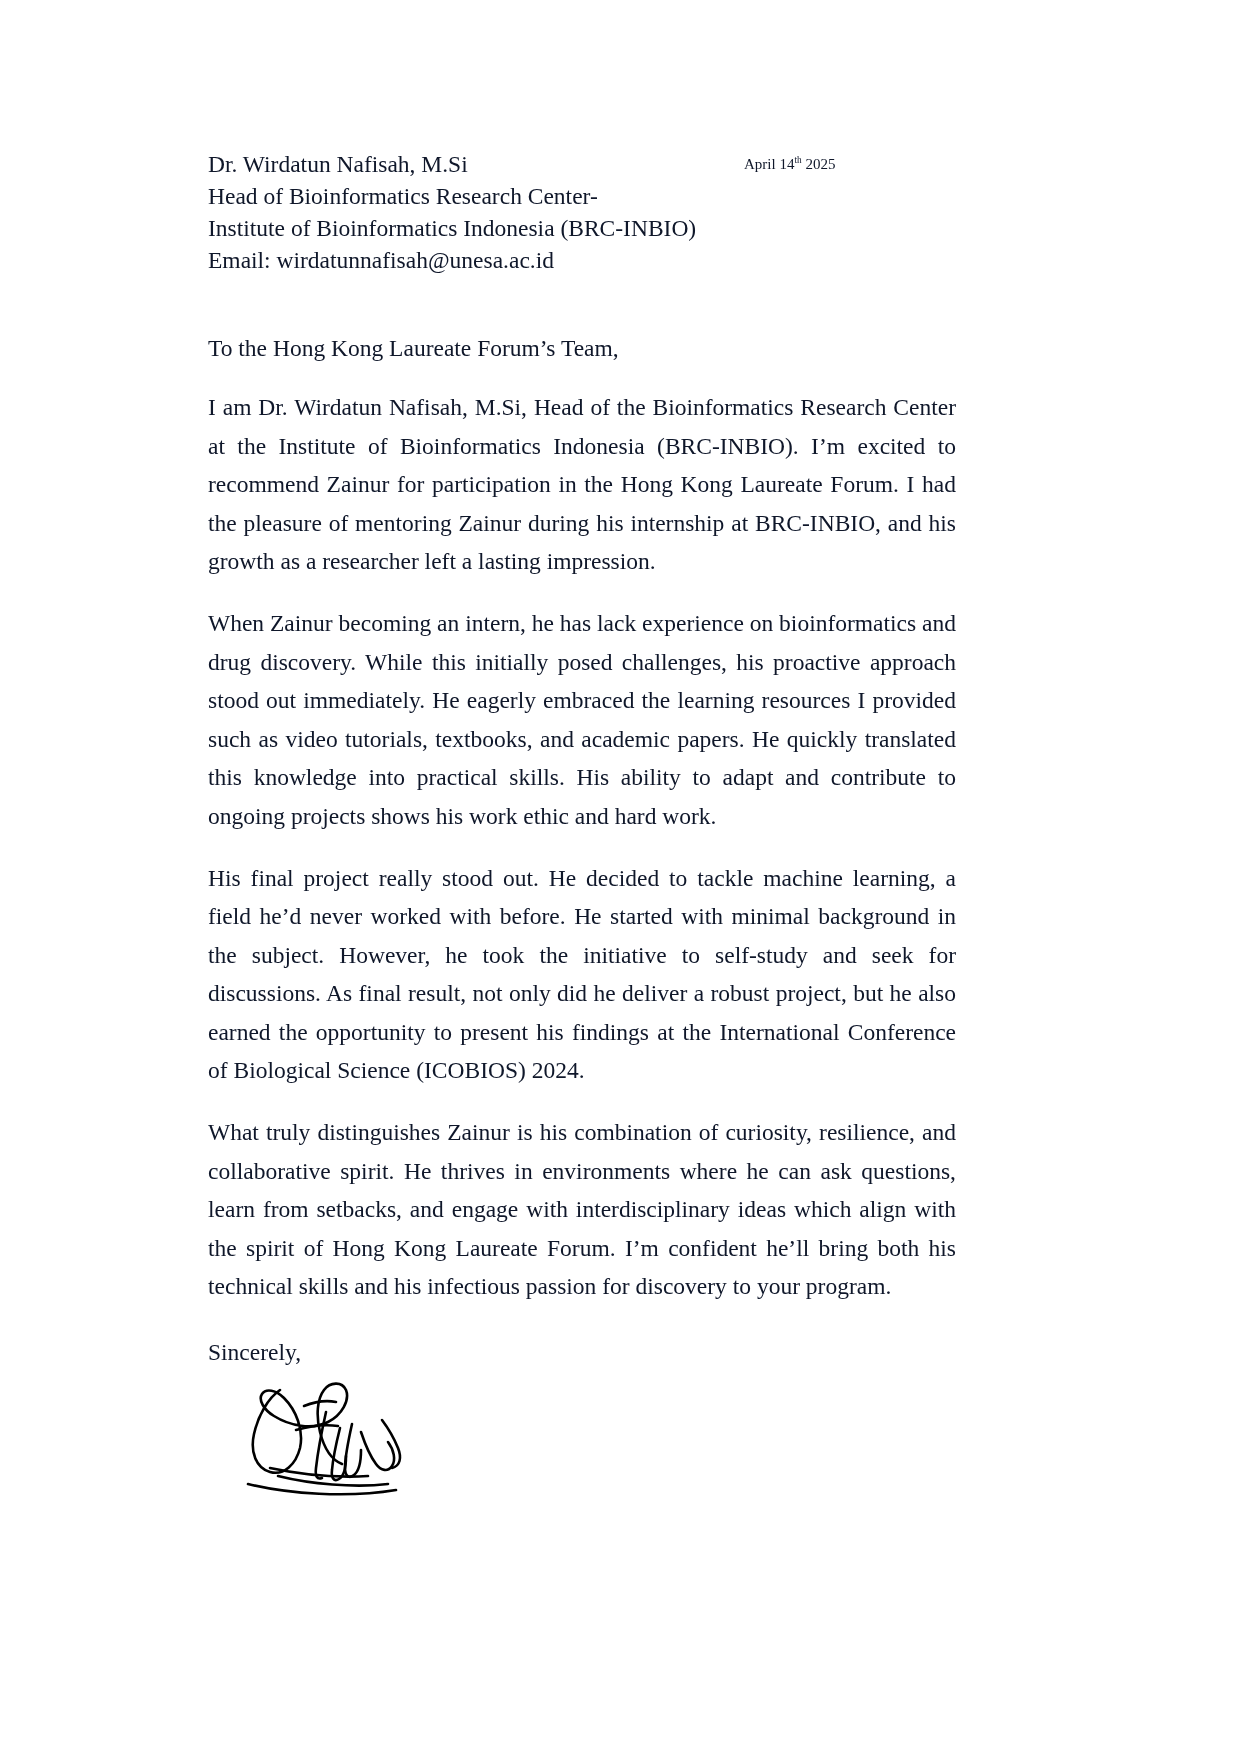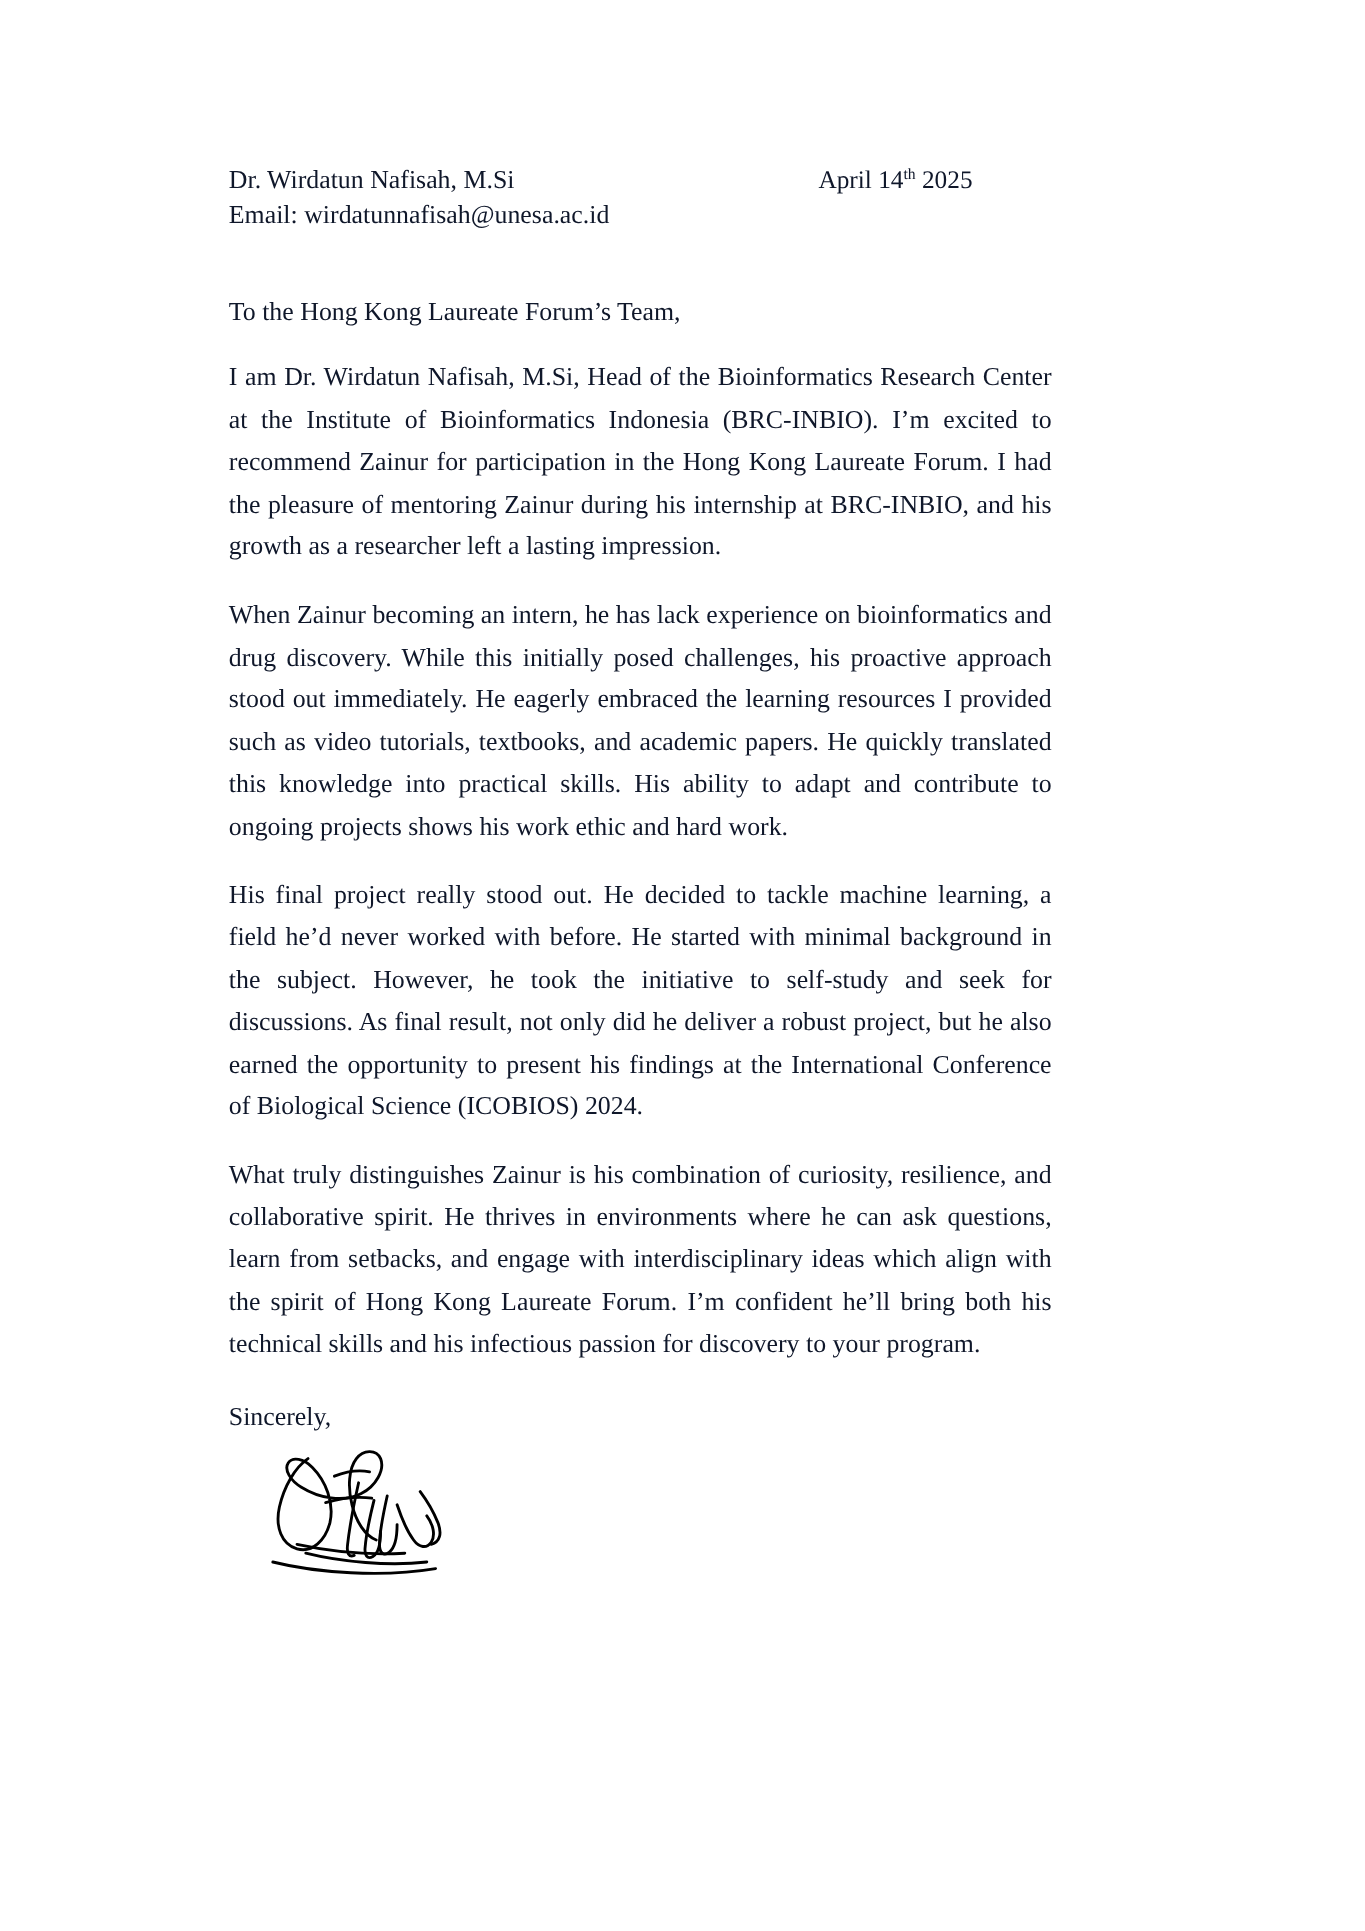--- a/index.html
+++ b/index.html
@@ -31,21 +31,21 @@
     line-height: 32px;
   }
   .letterhead-line {
     white-space: nowrap;
   }
   .date-line {
     position: absolute;
     left: 536px;
     top: 0;
     white-space: nowrap;
-    font-size: 23px;
+    font-size: 15px;
   }
   .date-line sup {
     font-size: 0.62em;
     vertical-align: super;
     line-height: 0;
   }
 
   
   .salutation {
     margin-top: 56px;
@@ -86,20 +86,22 @@
   }
 </style>
 </head>
 <body>
 
 <div class="page">
   <div class="content">
 
     <div class="letterhead">
       <div class="letterhead-line">Dr. Wirdatun Nafisah, M.Si</div>
+      <div class="letterhead-line">Head of Bioinformatics Research Center-</div>
+      <div class="letterhead-line">Institute of Bioinformatics Indonesia (BRC-INBIO)</div>
       <div class="letterhead-line">Email: wirdatunnafisah@unesa.ac.id</div>
 
       <div class="date-line"><span>April 14</span><sup>th</sup><span> 2025</span></div>
     </div>
 
     <div class="salutation">To the Hong Kong Laureate Forum’s Team,</div>
 
     <p class="para first">I am Dr. Wirdatun Nafisah, M.Si, Head of the Bioinformatics Research Center at the Institute of Bioinformatics Indonesia (BRC-INBIO). I’m excited to recommend Zainur for participation in the Hong Kong Laureate Forum. I had the pleasure of mentoring Zainur during his internship at BRC-INBIO, and his growth as a researcher left a lasting impression.</p>
     <p class="para">When Zainur becoming an intern, he has lack experience on bioinformatics and drug discovery. While this initially posed challenges, his proactive approach stood out immediately. He eagerly embraced the learning resources I provided such as video tutorials, textbooks, and academic papers. He quickly translated this knowledge into practical skills. His ability to adapt and contribute to ongoing projects shows his work ethic and hard work.</p>
     <p class="para">His final project really stood out. He decided to tackle machine learning, a field he’d never worked with before. He started with minimal background in the subject. However, he took the initiative to self-study and seek for discussions. As final result, not only did he deliver a robust project, but he also earned the opportunity to present his findings at the International Conference of Biological Science (ICOBIOS) 2024.</p>

